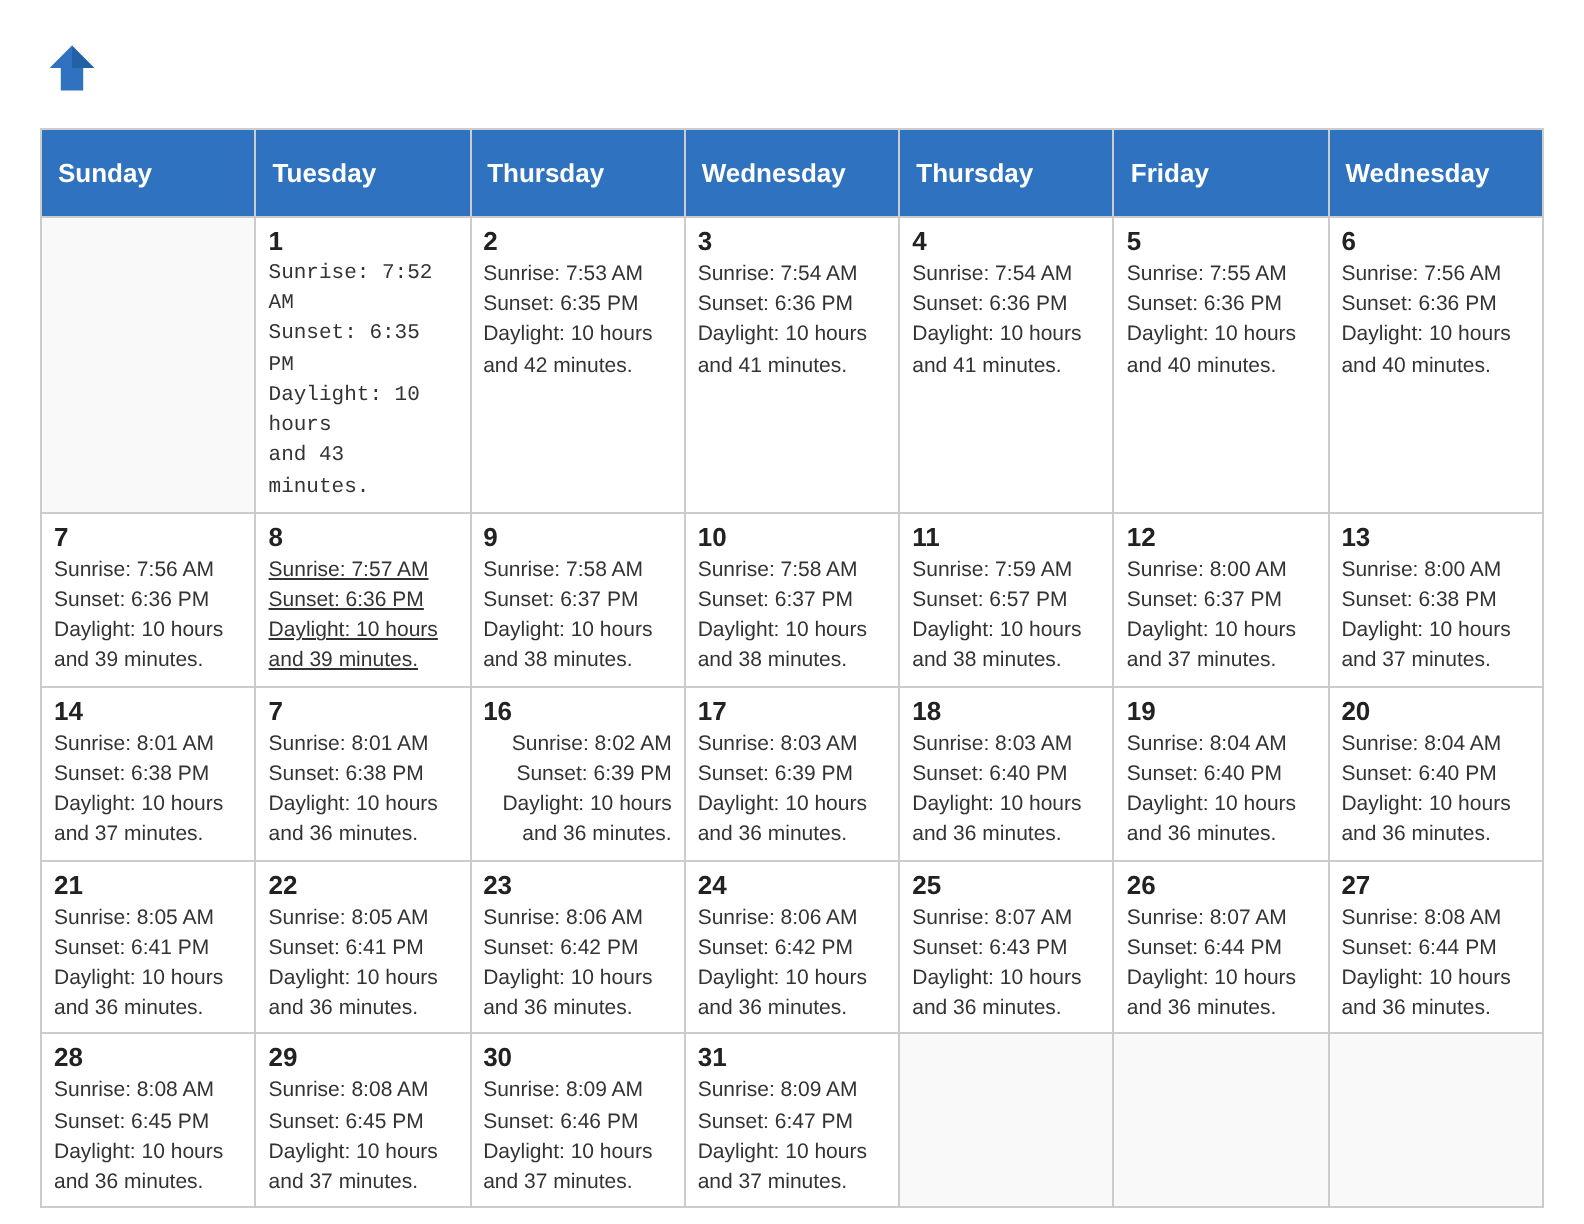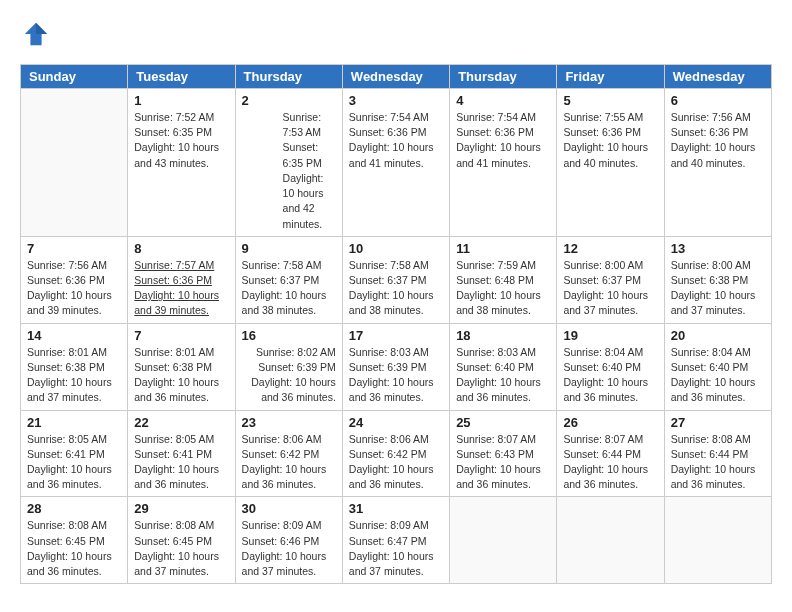--- a/index.html
+++ b/index.html
@@ -49,21 +49,21 @@
       color: #444;
     }
     .calendar {
       width: 100%;
       border-collapse: collapse;
     }
     .calendar th {
       background-color: #2f72bf;
       color: #fff;
       text-align: left;
-      padding: 4px 8px;
+      padding: 14px 8px;
       font-size: 13px;
       font-weight: bold;
       border: 1px solid #ccc;
     }
     .calendar td {
       border: 1px solid #ccc;
       vertical-align: top;
       padding: 4px 6px;
       width: 107px;
       min-height: 80px;
@@ -116,28 +116,28 @@
         <th>Thursday</th>
         <th>Friday</th>
         <th>Wednesday</th>
       </tr>
   </thead>
   <tbody id="calendar-body">
   <tr>
         <td class="empty"></td>
         <td>
           <span class="day-num">1</span>
-          <div class="day-detail" style="white-space: pre-line;">Sunrise: 7:52 AM
+          <div class="day-detail" style="white-space: pre-line; font-family: Liberation Mono, monospace;">Sunrise: 7:52 AM
 Sunset: 6:35 PM
 Daylight: 10 hours
 and 43 minutes.</div>
         </td>
         <td>
           <span class="day-num">2</span>
-          <div class="day-detail" style="white-space: pre-line; margin-left: 41px;">Sunrise: 7:53 AM
+          <div class="day-detail" style="white-space: pre-line;">Sunrise: 7:53 AM
 Sunset: 6:35 PM
 Daylight: 10 hours
 and 42 minutes.</div>
         </td>
         <td>
           <span class="day-num">3</span>
           <div class="day-detail" style="white-space: pre-line;">Sunrise: 7:54 AM
 Sunset: 6:36 PM
 Daylight: 10 hours
 and 41 minutes.</div>
@@ -189,21 +189,21 @@
         <td>
           <span class="day-num">10</span>
           <div class="day-detail" style="white-space: pre-line;">Sunrise: 7:58 AM
 Sunset: 6:37 PM
 Daylight: 10 hours
 and 38 minutes.</div>
         </td>
         <td>
           <span class="day-num">11</span>
           <div class="day-detail" style="white-space: pre-line;">Sunrise: 7:59 AM
-Sunset: 6:48 PM
+Sunset: 6:57 PM
 Daylight: 10 hours
 and 38 minutes.</div>
         </td>
         <td>
           <span class="day-num">12</span>
           <div class="day-detail" style="white-space: pre-line;">Sunrise: 8:00 AM
 Sunset: 6:37 PM
 Daylight: 10 hours
 and 37 minutes.</div>
         </td>

